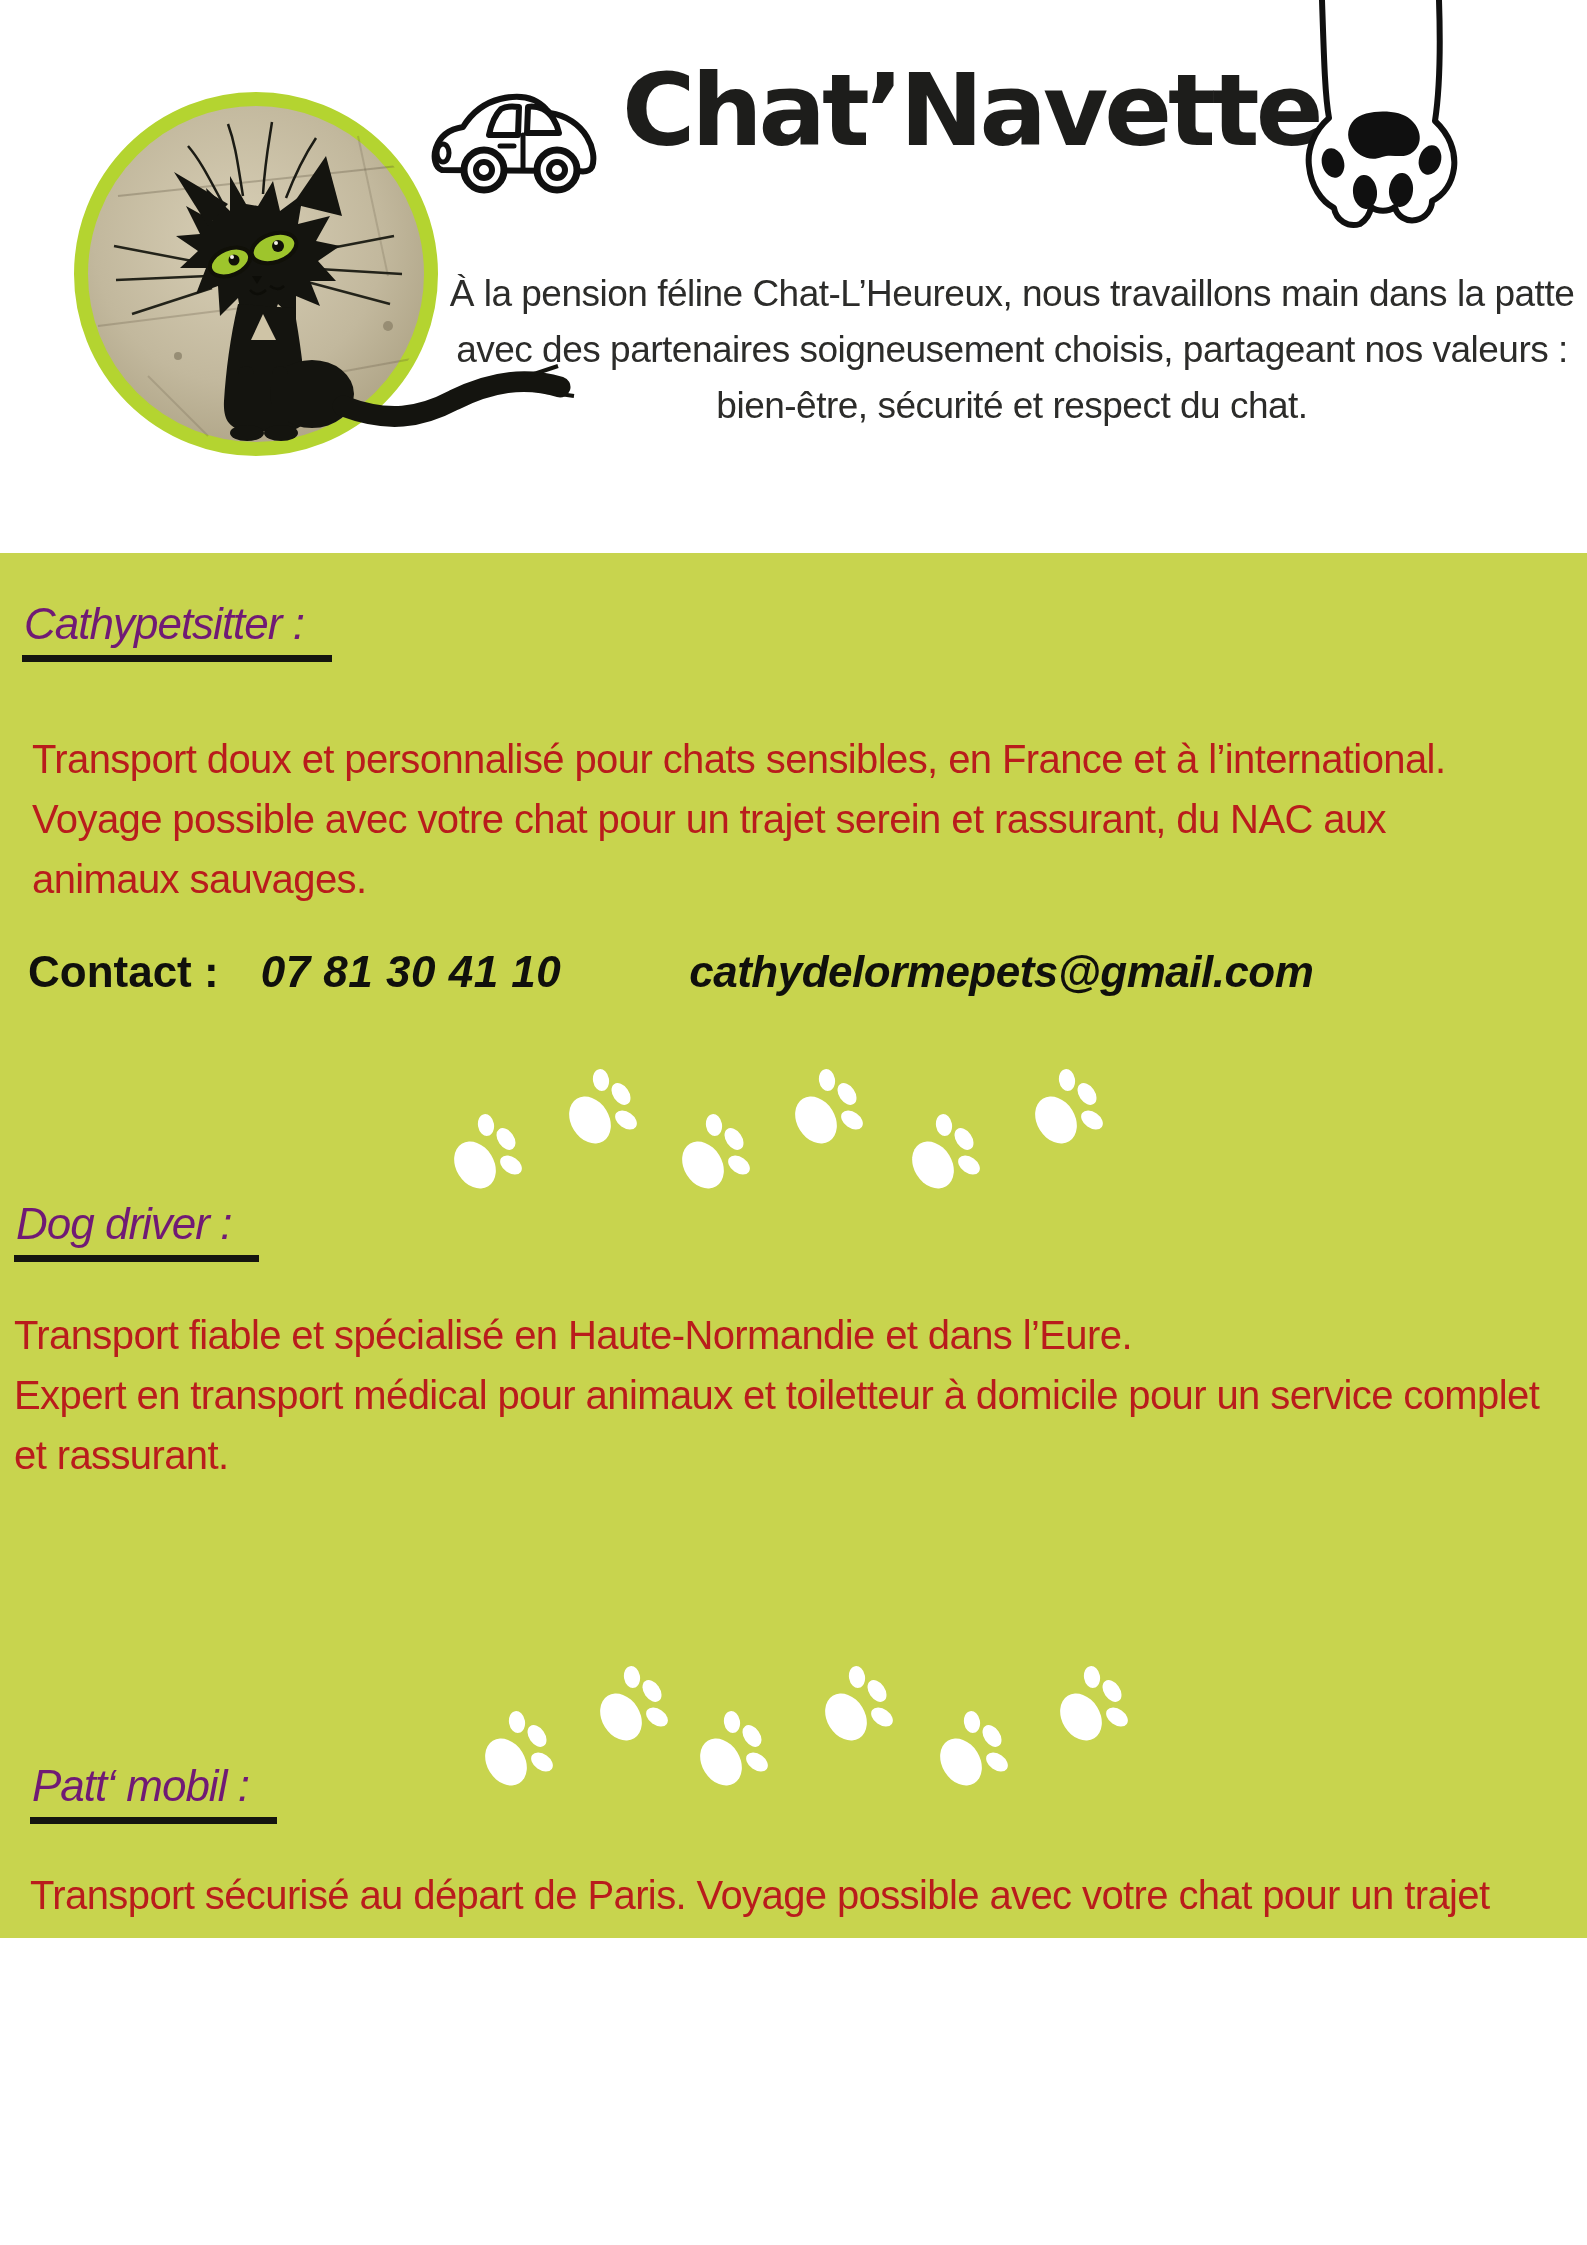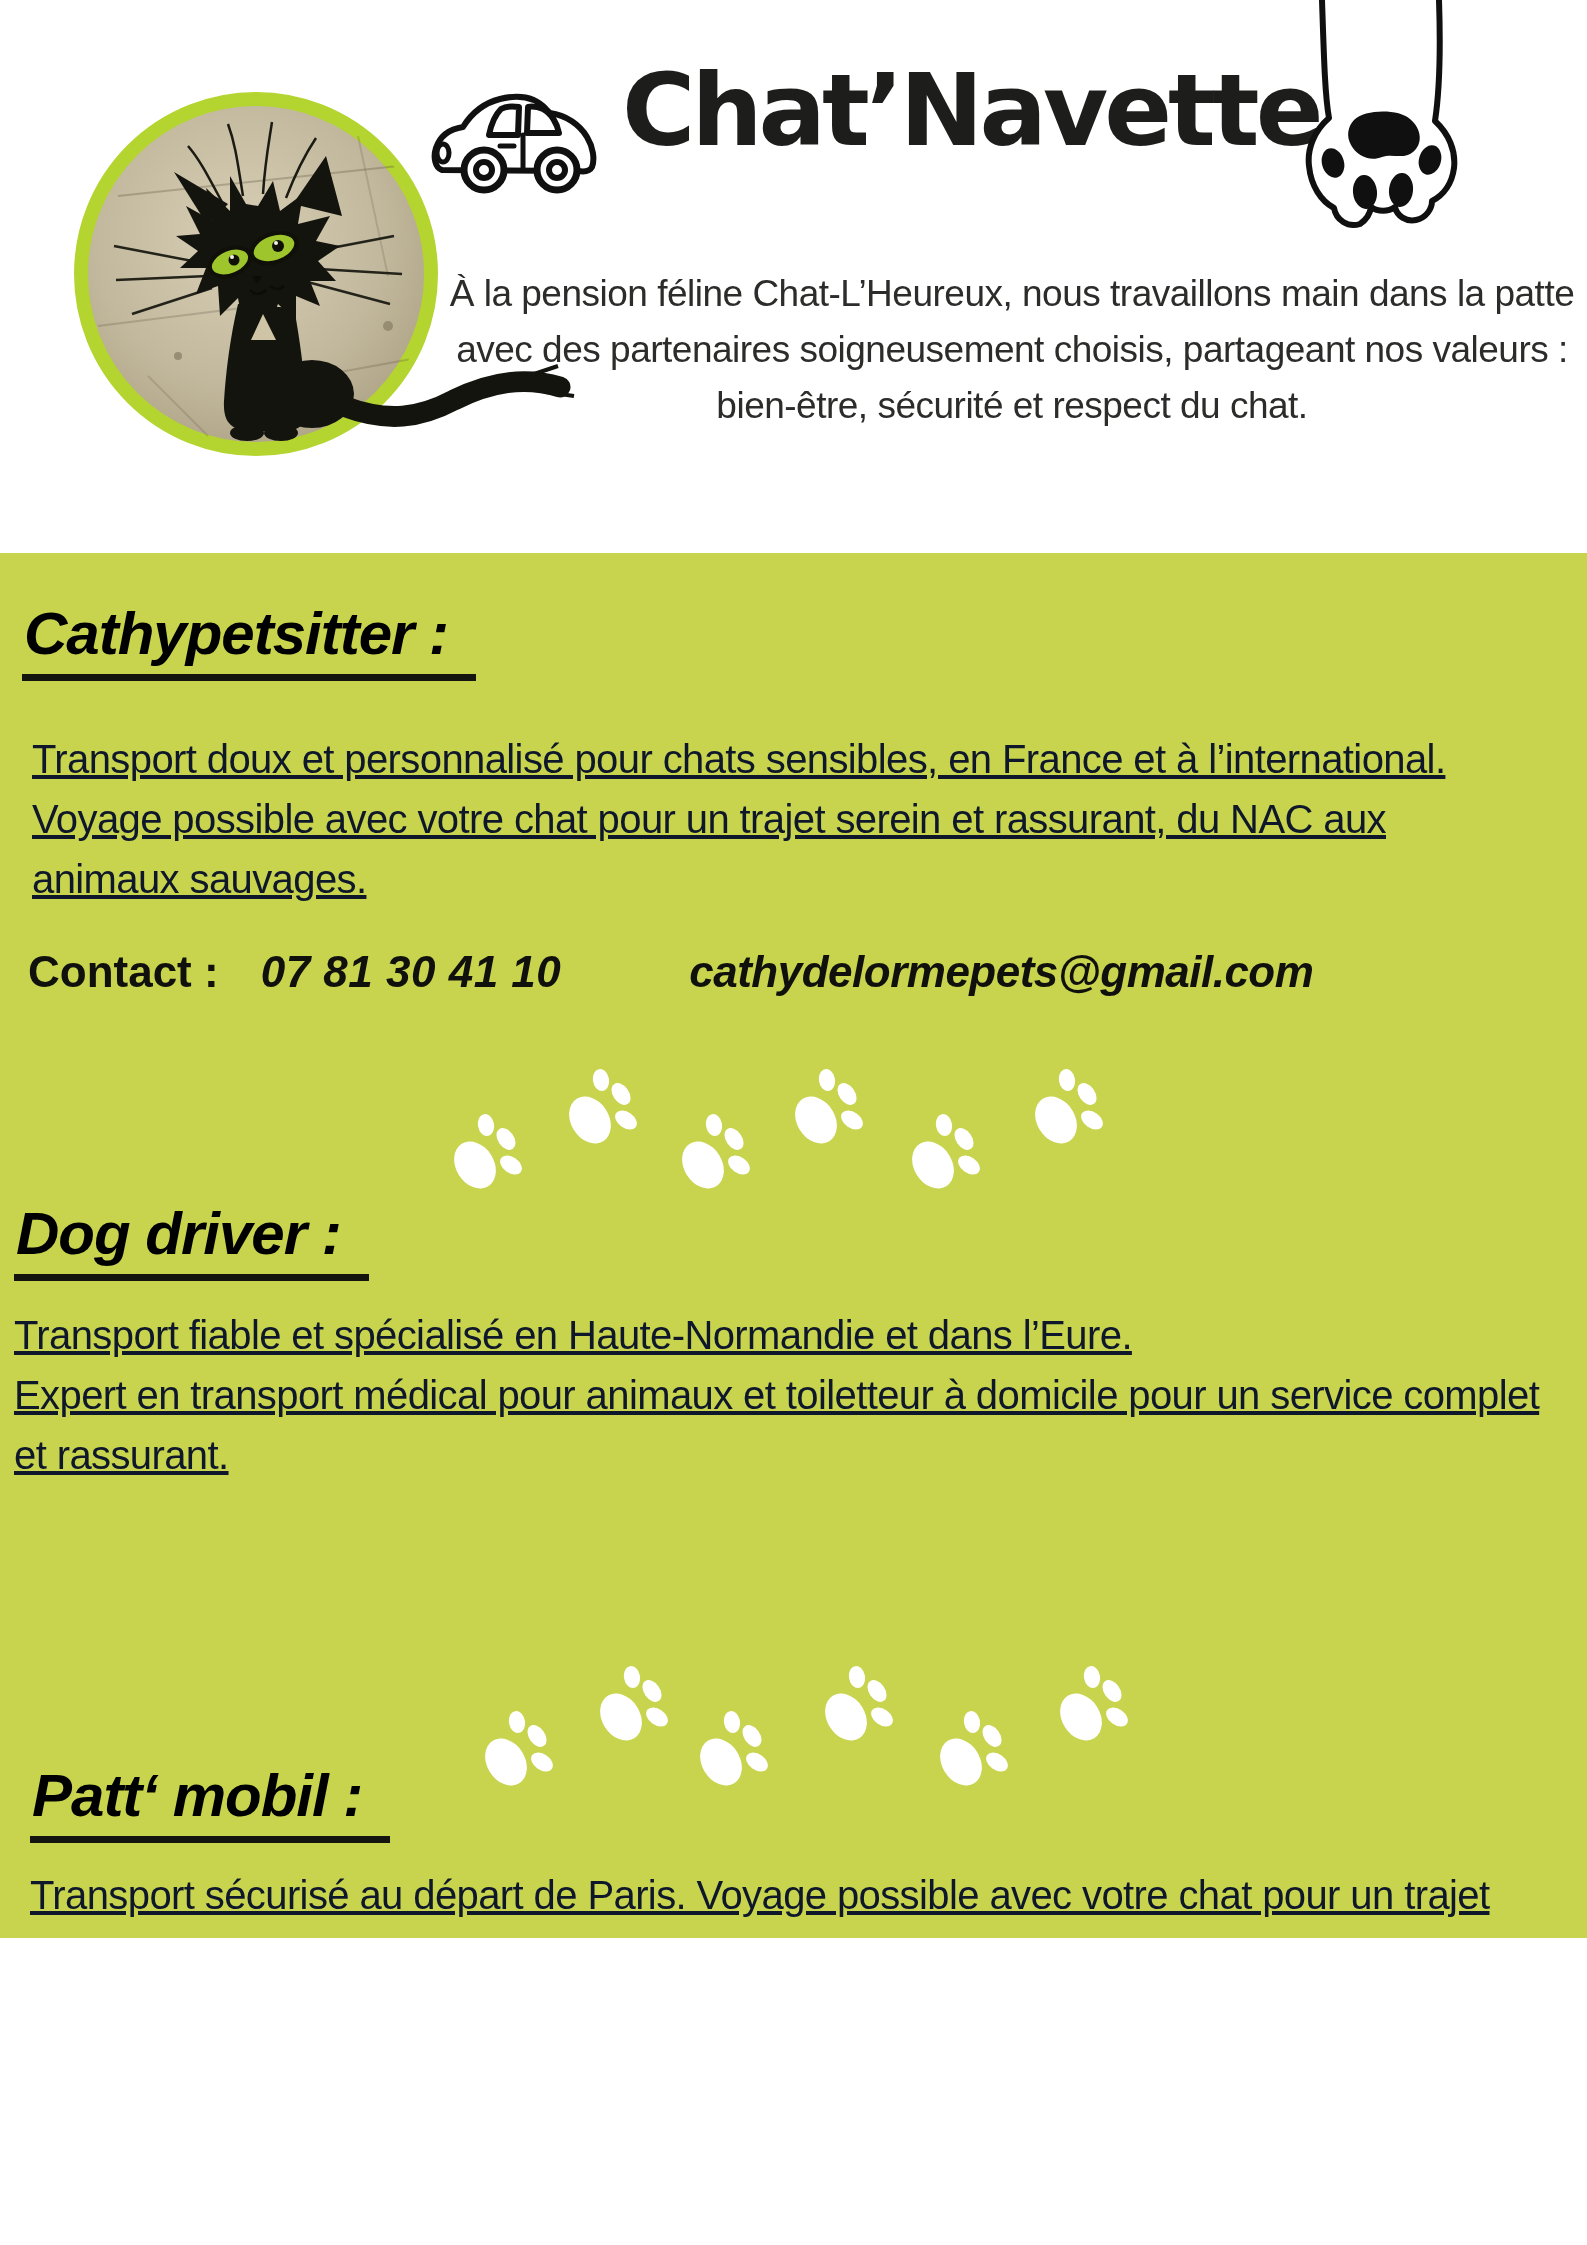--- a/index.html
+++ b/index.html
@@ -17,28 +17,28 @@
   }
   .hang-paw{position:absolute;left:1302px;top:0;width:172px;height:242px;}
   .intro{
     position:absolute;left:432px;top:266px;width:1160px;
     font-size:37px;line-height:56px;text-align:center;color:#2c2c2a;letter-spacing:-0.5px;
   }
   
   .green{position:absolute;left:0;top:553px;width:1587px;height:1692px;background:#c8d44e;}
   .section-heading{
     position:absolute;display:inline-block;
-    font-style:italic;font-size:60px;font-weight:700;letter-spacing:-1px;color:#000000;
+    font-style:italic;font-size:44px;font-weight:400;letter-spacing:-1px;color:#701a75;
     border-bottom:7px solid #15150f;padding:0 28px 6px 2px;white-space:nowrap;
   }
   .h-cathy{left:22px;top:46px;}
   .h-dog{left:14px;top:646px;}
   .h-patt{left:30px;top:1208px;}
   .body-text{
-    position:absolute;font-size:40px;line-height:60px;color:#0f172a;letter-spacing:-0.6px;text-decoration:underline;
+    position:absolute;font-size:40px;line-height:60px;color:#b91c1c;letter-spacing:-0.6px;
   }
   .p-cathy{left:32px;top:176px;width:1510px;}
   .p-dog1{left:14px;top:752px;width:1560px;}
   .p-dog2{left:14px;top:812px;width:1565px;}
   .p-patt{left:30px;top:1312px;width:1540px;}
   .contact-row{
     position:absolute;font-size:44px;font-weight:bold;color:#10100c;white-space:nowrap;
   }
   .c1{left:28px;top:394px;}
   .c2{left:28px;top:994px;}

